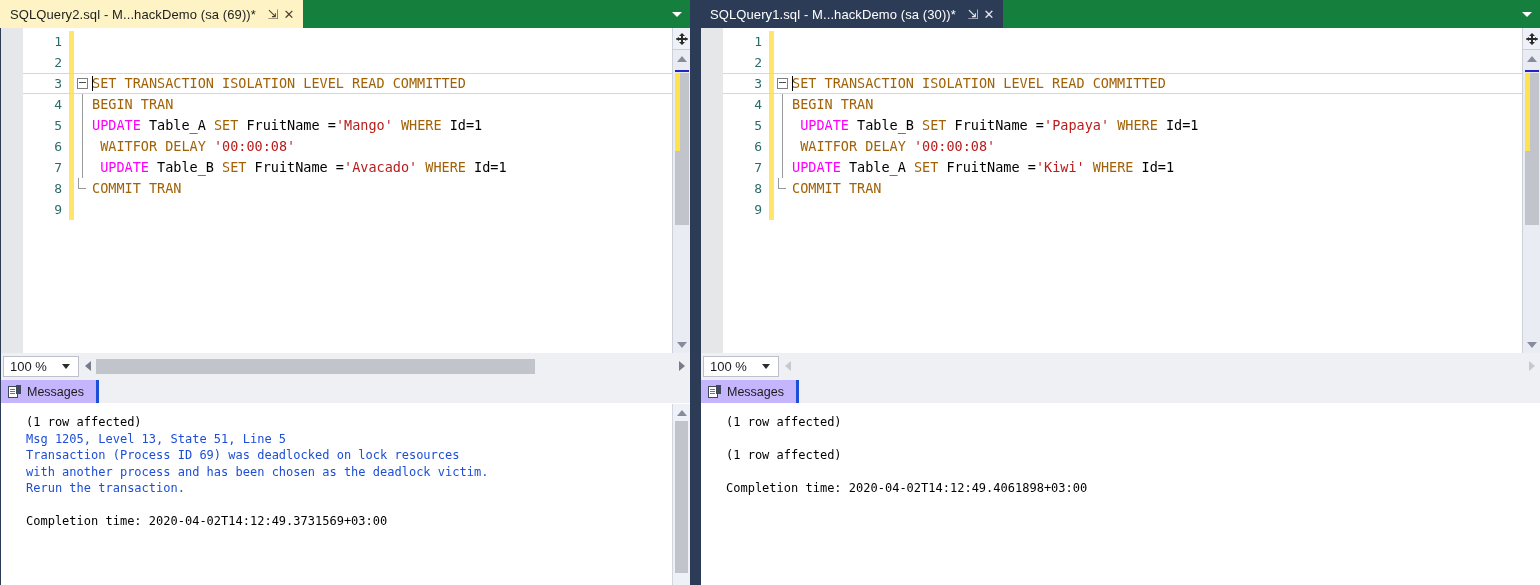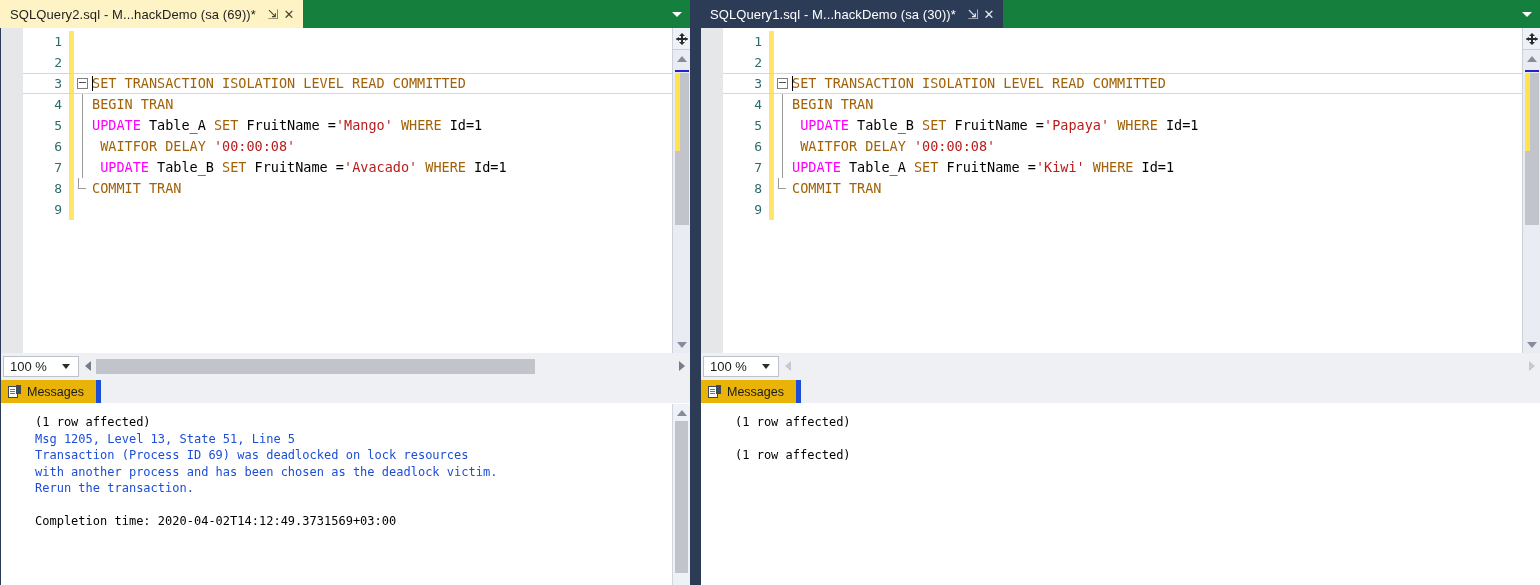--- a/index.html
+++ b/index.html
@@ -331,27 +331,27 @@
     height: 24px;
     flex: 0 0 auto;
     background: #eef0f3;
     display: flex;
     align-items: flex-end;
     border-bottom: 1px solid #ffffff;
   }
   .msgtab {
     height: 23px;
     padding: 0 12px 0 7px;
-    background: #eab308;
+    background: #c4b5fd;
     display: flex;
     align-items: center;
     gap: 6px;
     font-size: 12.5px;
     color: #1b1b1b;
-    border-right: 5px solid #1d4ed8;
+    border-right: 3px solid #1d4ed8;
   }
   .msgtab-icon {
     width: 13px; height: 13px;
     position: relative;
     flex: 0 0 auto;
   }
   .msgtab-icon .sheet {
     position: absolute;
     left: 0; top: 1px;
     width: 8px; height: 10px;
@@ -373,21 +373,21 @@
   }
   .msgbody {
     flex: 1 1 auto;
     position: relative;
     display: flex;
     background: #ffffff;
     overflow: hidden;
   }
   .msgtext {
     flex: 1 1 auto;
-    padding: 10px 0 0 34px;
+    padding: 10px 0 0 25px;
     font-family: "DejaVu Sans Mono", "Liberation Mono", monospace;
     font-size: 12px;
     line-height: 16.5px;
     white-space: pre;
     color: #000000;
     overflow: hidden;
   }
   .msgtext .err { color: #1d4ed8; display: block; }
   .msgtext .ok  { color: #000000; display: block; }
   .msgtext .blank { display: block; height: 16.5px; }
@@ -565,17 +565,17 @@
         <div class="msgtabs">
           <div class="msgtab">
             <div class="msgtab-icon">
               <div class="sheet"></div>
               <div class="block"></div>
             </div>
             <span>Messages</span>
           </div>
         </div>
         <div class="msgbody">
-          <div class="msgtext"><span class="ok">(1 row affected)</span><span class="blank"></span><span class="ok">(1 row affected)</span><span class="blank"></span></div>
+          <div class="msgtext"><span class="ok">(1 row affected)</span><span class="blank"></span><span class="ok">(1 row affected)</span><span class="blank"></span><span class="ok">Completion time: 2020-04-02T14:12:49.4061898+03:00</span></div>
         </div>
       </div>
     </div>
 </div>
 
 </body></html>

